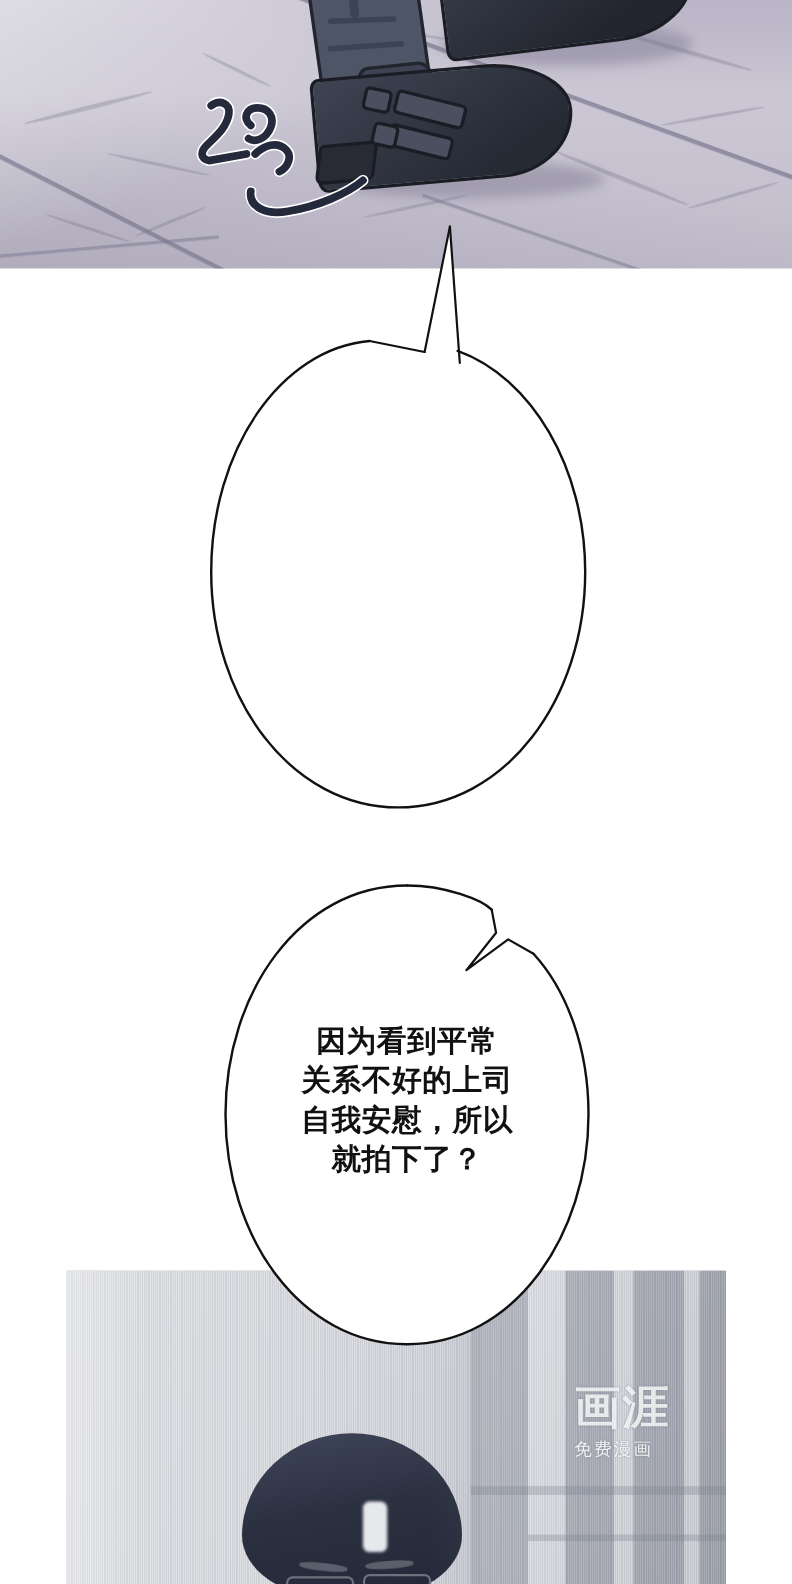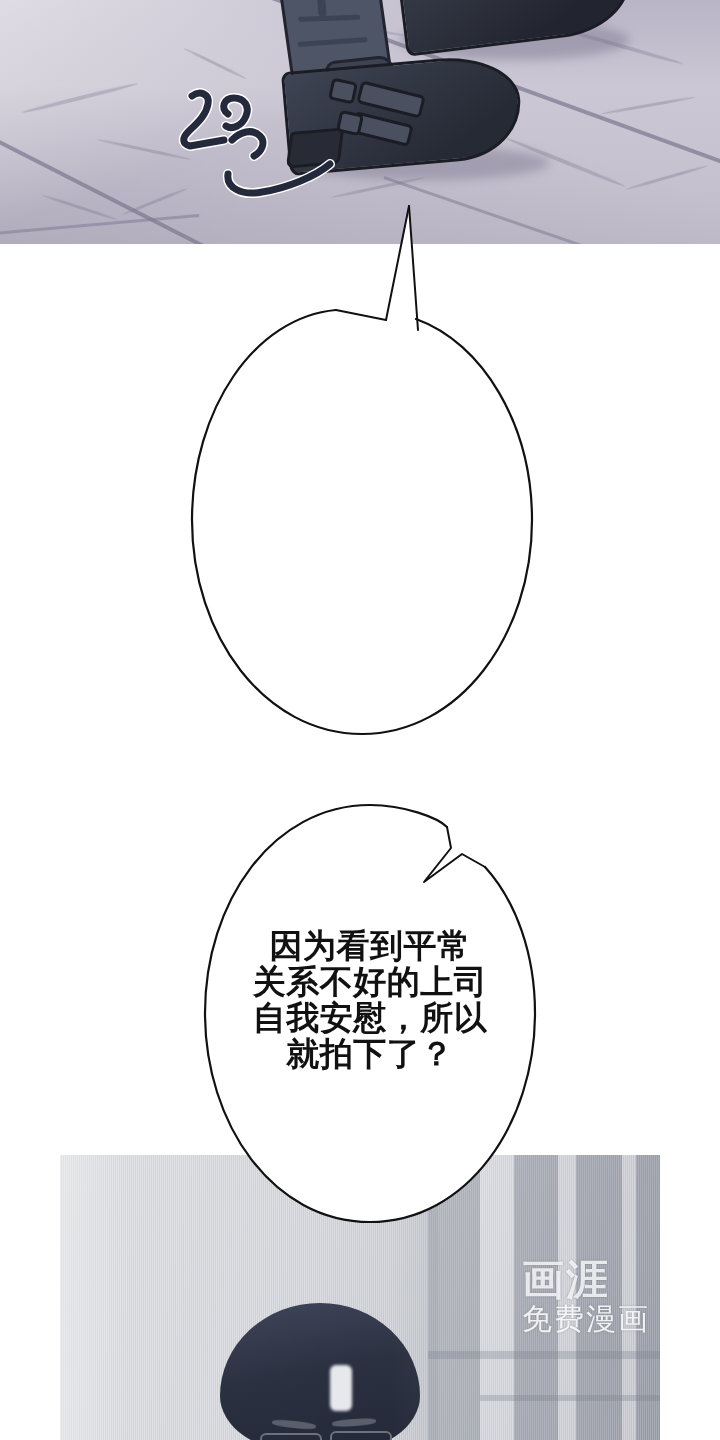--- a/index.html
+++ b/index.html
@@ -148,21 +148,21 @@
     left: 248px;
     top: 452px;
     font-size: 27px;
     line-height: 36px;
     text-align: left;
   }
   .bubble-text-2 {
     left: 250px;
     top: 928px;
     width: 240px;
-    font-size: 33px;
+    font-size: 27px;
     line-height: 36px;
     text-align: center;
   }
 
   
   .panel-bottom {
     position: absolute;
     left: 60px;
     top: 1155px;
     width: 600px;
@@ -243,21 +243,21 @@
   .wm-logo {
     font-size: 42px;
     font-weight: 700;
     line-height: 44px;
     color: rgba(255,255,255,0.82);
     letter-spacing: 2px;
     text-shadow: 0 0 2px rgba(90,95,108,0.55);
     white-space: nowrap;
   }
   .wm-sub {
-    font-size: 30px;
+    font-size: 16px;
     line-height: 30px;
     color: rgba(255,255,255,0.88);
     letter-spacing: 2px;
     text-shadow: 0 0 2px rgba(90,95,108,0.5);
     margin-top: 2px;
     white-space: nowrap;
   }
 </style>
 </head>
 <body>

